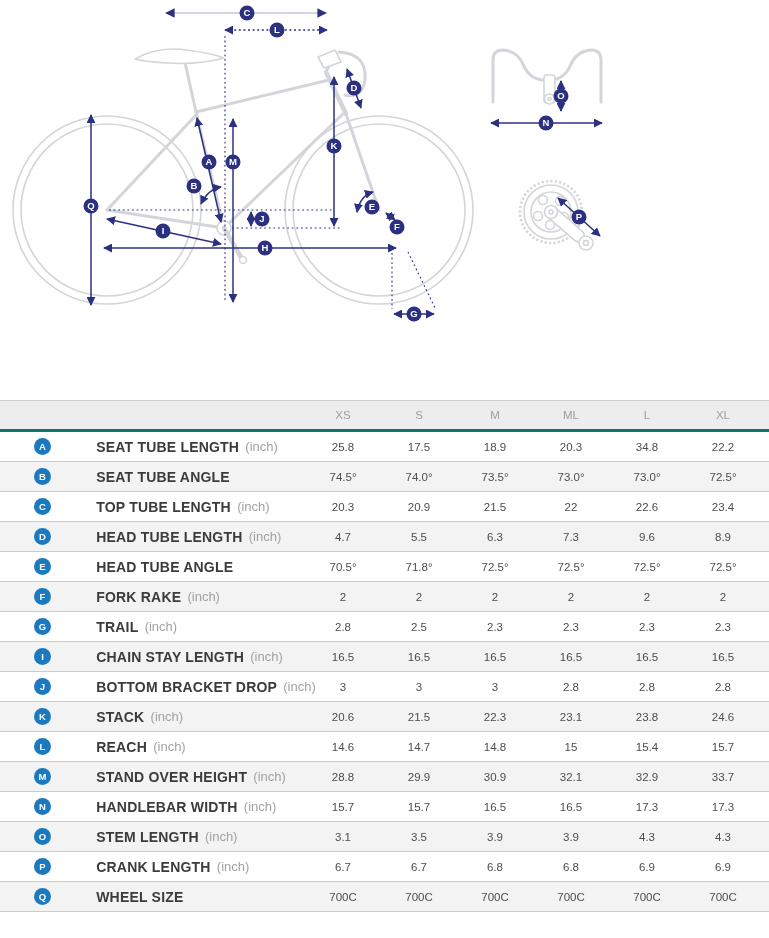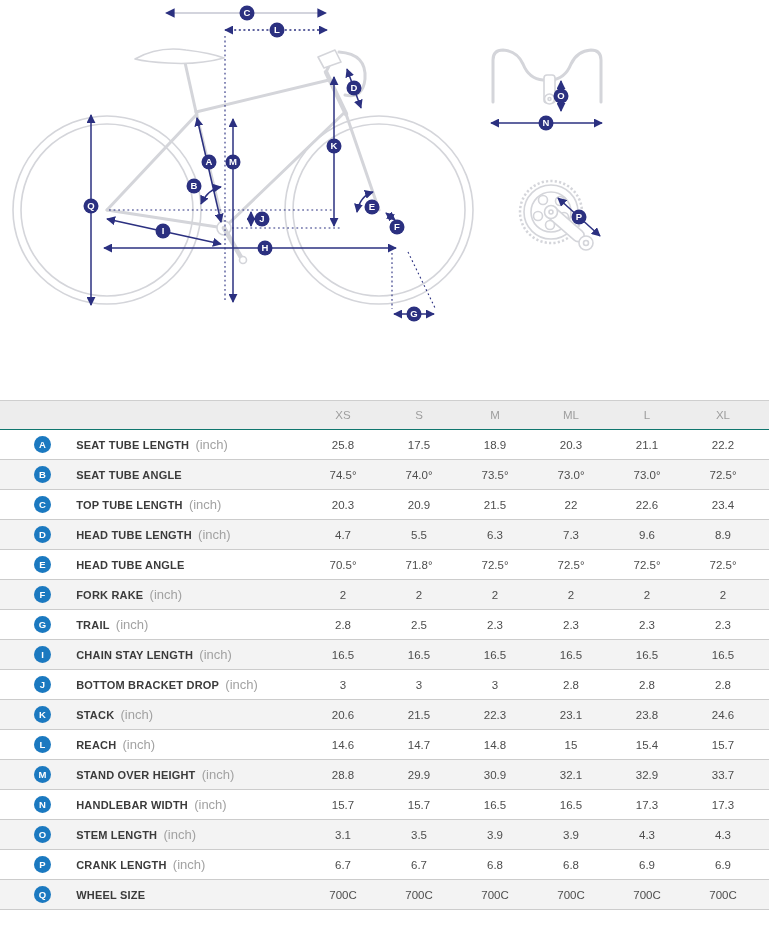--- a/index.html
+++ b/index.html
@@ -16,27 +16,27 @@
   .dim-dot{stroke-dasharray:2 2.6;}
   .dim-gray{stroke:#c4c6d2;fill:none;stroke-width:1.6;}
   .ref{stroke:#2b3080;fill:none;stroke-width:1.1;stroke-dasharray:1.8 2.8;}
   .badge-c{fill:#2b3080;}
   .badge-t{fill:#ffffff;font-size:9.5px;font-weight:bold;text-anchor:middle;}
 
   
   .geo-table{width:769px;border-collapse:collapse;table-layout:fixed;}
   .geo-table th,.geo-table td{padding:0;}
   .geo-table thead th{height:28px;background:#ededed;color:#9e9e9e;font-weight:400;font-size:11.5px;
-    border-top:1px solid #cfcfcf;border-bottom:1px solid #0f766e;text-align:center;}
+    border-top:1px solid #cfcfcf;border-bottom:3px solid #0f766e;text-align:center;}
   .geo-table tbody td{height:29px;border-bottom:1px solid #ccc;font-size:11.5px;color:#4d4d4d;text-align:center;}
   .geo-table tbody tr:nth-child(even){background:#f3f3f3;}
   .cell-label{text-align:left !important;white-space:nowrap;}
   .badge{display:inline-block;width:17px;height:17px;border-radius:50%;background:#1b79c0;color:#fff;
     font-size:9.5px;font-weight:700;text-align:center;line-height:17px;margin-left:34px;vertical-align:middle;}
-  .lbl{font-weight:700;color:#3b3b3b;font-size:11px;margin-left:22px;vertical-align:middle;letter-spacing:.2px;}
+  .lbl{font-weight:700;color:#3b3b3b;font-size:14px;margin-left:42px;vertical-align:middle;letter-spacing:.2px;}
   .unit{color:#a2a2a2;font-size:13px;margin-left:3px;vertical-align:middle;}
   .geo-table th:last-child,.geo-table td:last-child{padding-right:8px;}
 </style>
 </head>
 <body>
 
 <div class="page">
 
   <div class="diagram-wrap">
     <svg width="769" height="400" viewBox="0 0 769 400">
@@ -224,21 +224,21 @@
         <tr>
       <td class="cell-label">
         <span class="badge">A</span>
         <span class="lbl">SEAT TUBE LENGTH</span>
         <span class="unit">(inch)</span>
       </td>
       <td>25.8</td>
       <td>17.5</td>
       <td>18.9</td>
       <td>20.3</td>
-      <td>21.1</td>
+      <td>34.8</td>
       <td>22.2</td>
     </tr>
         <tr>
       <td class="cell-label">
         <span class="badge">B</span>
         <span class="lbl">SEAT TUBE ANGLE</span>
         <span class="unit"></span>
       </td>
       <td>74.5°</td>
       <td>74.0°</td>

